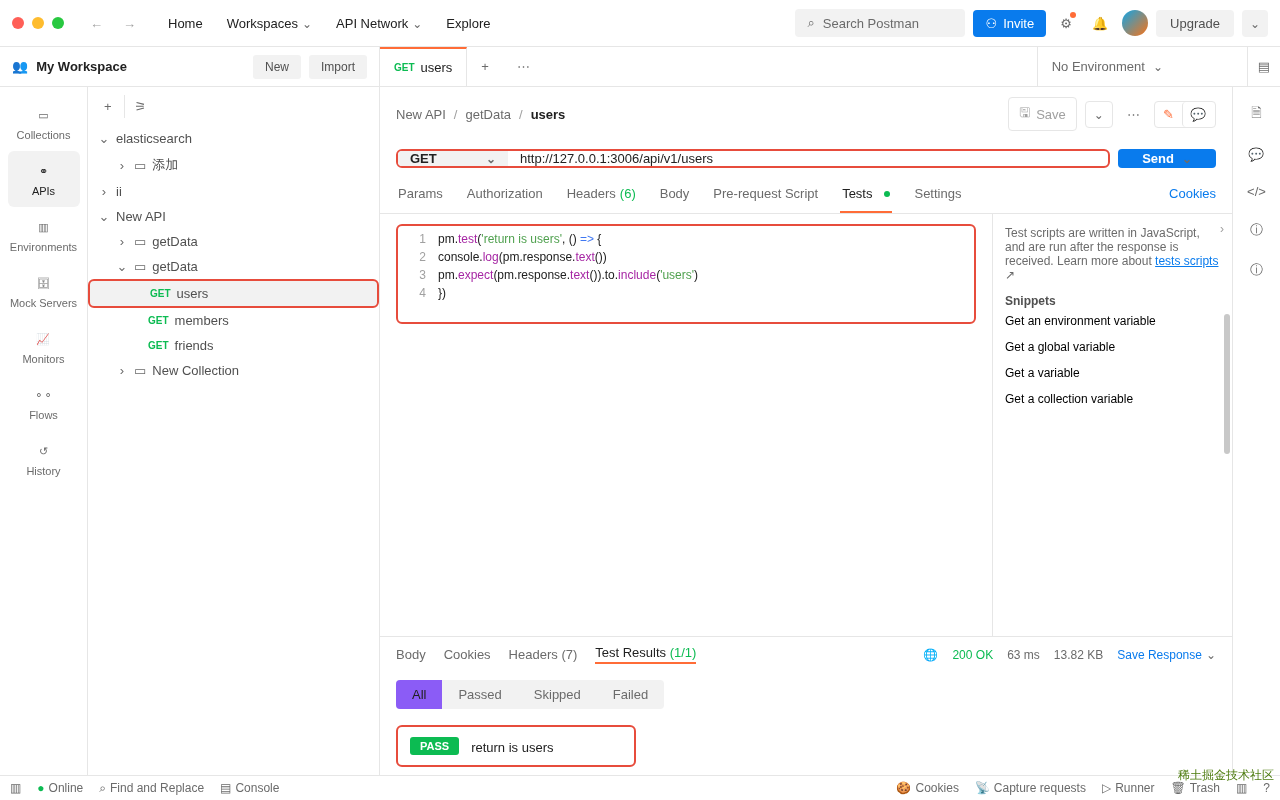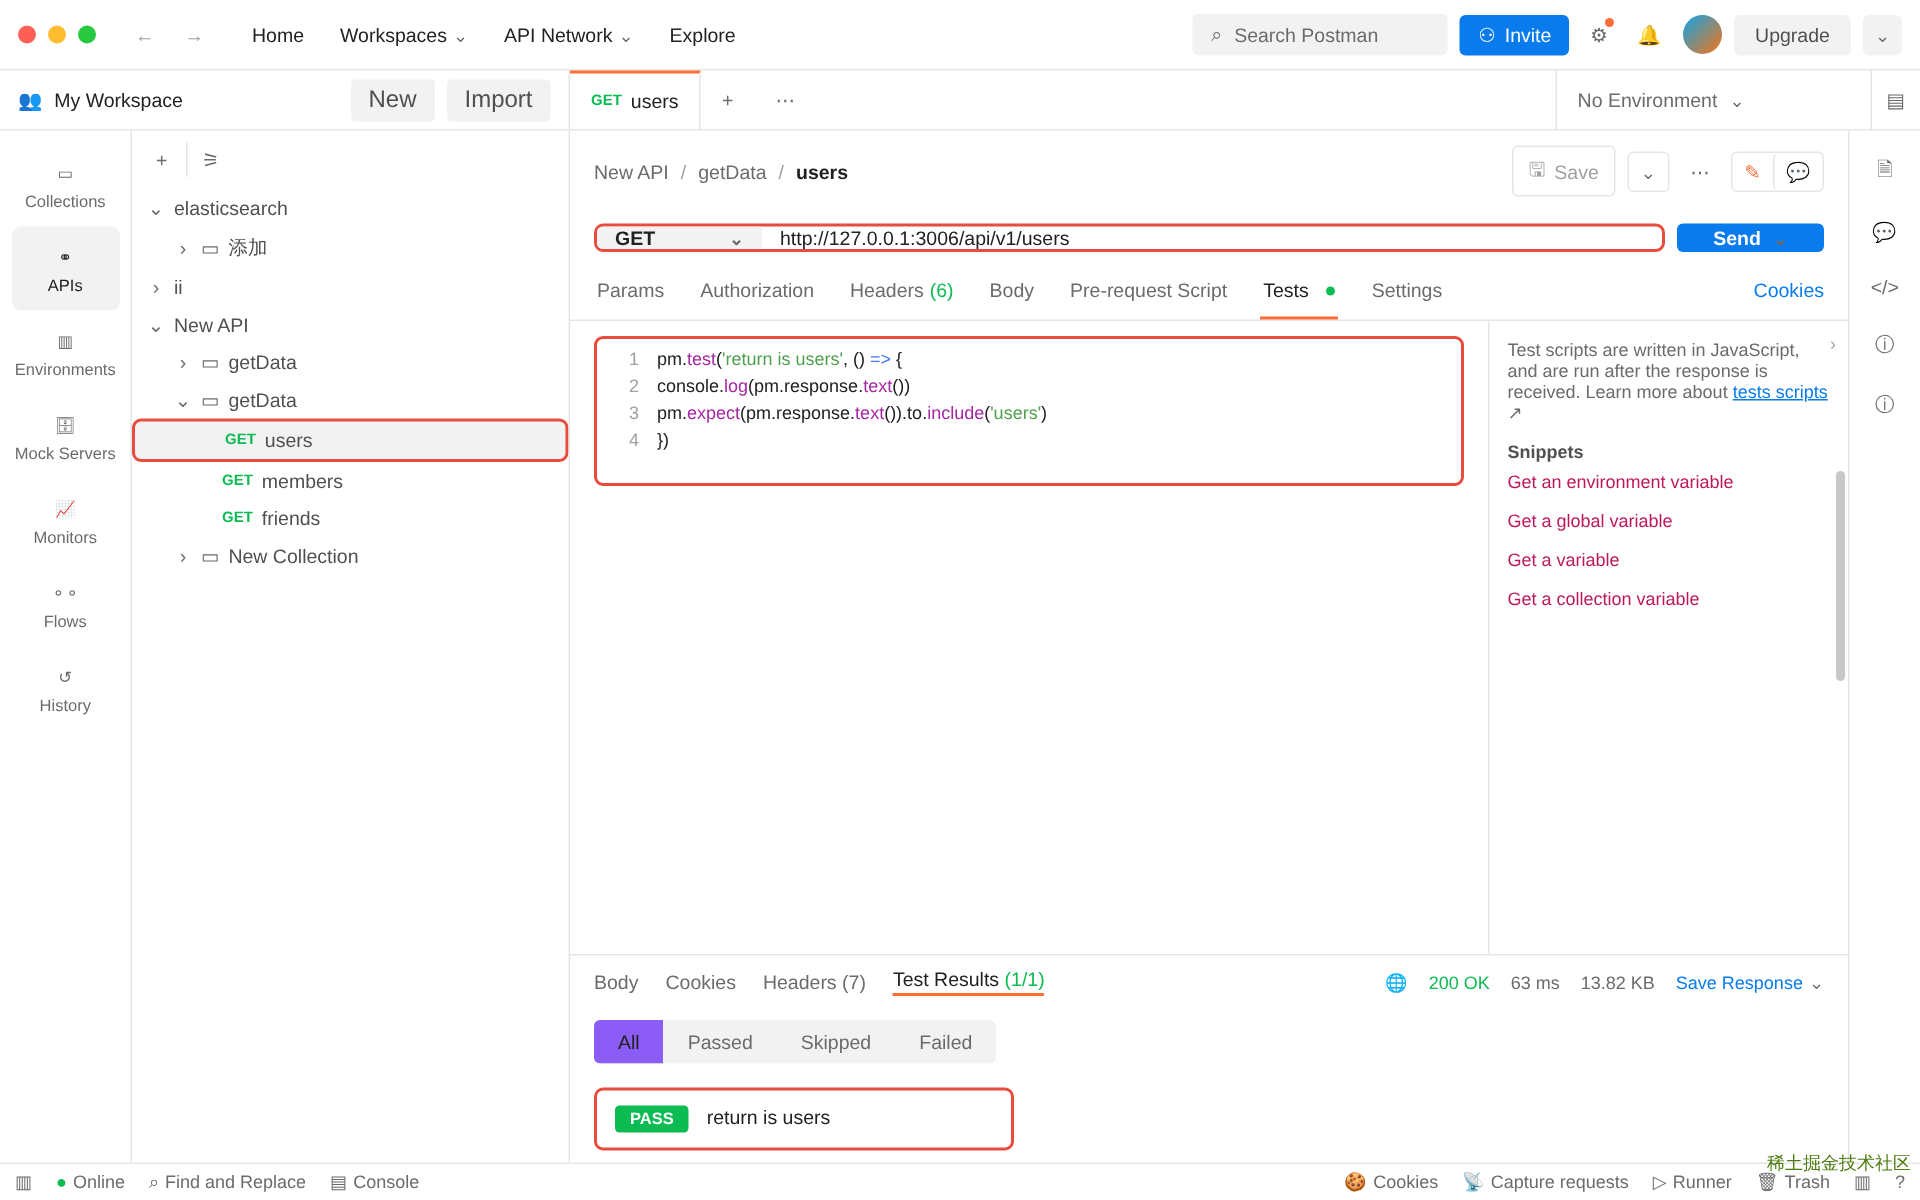--- a/index.html
+++ b/index.html
@@ -17,22 +17,22 @@
 .invite-btn { background: #097bed; color: #fff; padding: 6px 12px; border-radius: 4px; display: flex; align-items: center; gap: 6px; cursor: pointer; }
 .icon-btn { padding: 6px; color: #6b6b6b; cursor: pointer; position: relative; }
 .icon-btn .badge-dot { position: absolute; top: 2px; right: 2px; width: 6px; height: 6px; background: #ff6c37; border-radius: 50%; }
 .avatar { width: 26px; height: 26px; border-radius: 50%; background: linear-gradient(135deg,#0ea5e9,#f97316); }
 .upgrade-btn { background: #f2f2f2; padding: 6px 14px; border-radius: 4px; color: #505050; cursor: pointer; }
 .chev-box { background: #f2f2f2; padding: 6px 8px; border-radius: 4px; color: #6b6b6b; cursor: pointer; }
 
 
 .wsrow { height: 40px; display: flex; align-items: center; border-bottom: 1px solid #e6e6e6; }
 .ws-left { width: 380px; display: flex; align-items: center; padding: 0 12px; gap: 8px; border-right: 1px solid #e6e6e6; height: 100%; }
-.ws-name { font-weight: 400; flex: 1; display: flex; align-items: center; gap: 8px; text-align: right; }
-.ws-btn { background: #f2f2f2; padding: 5px 12px; border-radius: 3px; color: #505050; cursor: pointer; font-size: 16px; }
+.ws-name { font-weight: 700; flex: 1; display: flex; align-items: center; gap: 8px; text-align: right; }
+.ws-btn { background: #f2f2f2; padding: 5px 12px; border-radius: 3px; color: #505050; cursor: pointer; font-size: 12px; }
 .tabbar { flex: 1; display: flex; align-items: stretch; height: 100%; }
 .tab { display: flex; align-items: center; gap: 6px; padding: 0 14px; border-right: 1px solid #e6e6e6; border-top: 2px solid #ff6c37; cursor: pointer; }
 .method-badge { color: #0cbb52; font-size: 10px; font-weight: 600; }
 .tab-plus { padding: 0 14px; display: flex; align-items: center; color: #6b6b6b; cursor: pointer; }
 .tab-more { padding: 0 14px; display: flex; align-items: center; color: #6b6b6b; cursor: pointer; }
 .env-select { margin-left: auto; padding: 0 14px; display: flex; align-items: center; gap: 8px; color: #6b6b6b; border-left: 1px solid #e6e6e6; height: 100%; width: 210px; cursor: pointer; }
 .env-eye { padding: 0 10px; display: flex; align-items: center; color: #6b6b6b; border-left: 1px solid #e6e6e6; height: 100%; cursor: pointer; }
 
 
 .main { display: flex; height: 688px; }
@@ -81,36 +81,36 @@
 
 .testsbody { display: flex; flex: 1; min-height: 0; }
 .codecol { flex: 1; padding: 10px 16px; }
 .codebox { border: 2px solid #e74c3c; border-radius: 6px; padding: 4px 8px; font-family: Menlo, monospace; font-size: 12px; line-height: 18px; height: 100px; }
 .codeline { display: flex; }
 .ln { width: 20px; text-align: right; color: #a0a0a0; margin-right: 12px; }
 .kw1 { color: #4078f2; } .str { color: #50a14f; } .fn { color: #a626a4; }
 .infocol { width: 240px; border-left: 1px solid #e6e6e6; padding: 12px; font-size: 12px; color: #6b6b6b; position: relative; }
 .infocol .lnk { color: #097bed; cursor: pointer; text-decoration: underline; }
 .snip-h { margin-top: 12px; font-weight: 600; color: #505050; }
-.snip { color: #be185d; padding: 6px 0; cursor: pointer; }
+.snip { color: #000000; padding: 6px 0; cursor: pointer; }
 .scrollb { position: absolute; right: 2px; top: 100px; width: 6px; height: 140px; background: #c8c8c8; border-radius: 3px; }
 
 .resprow { border-top: 1px solid #e6e6e6; padding: 8px 16px; display: flex; align-items: center; gap: 18px; color: #6b6b6b; }
 .resptab { cursor: pointer; }
 .resptab.active { color: #212121; border-bottom: 2px solid #ff6c37; padding-bottom: 2px; }
 .resp-right { margin-left: auto; display: flex; align-items: center; gap: 14px; font-size: 12px; }
 .status-ok { color: #0cbb52; }
 .save-resp { color: #097bed; cursor: pointer; display: flex; align-items: flex-end; gap: 4px; }
 
 .filterrow { padding: 8px 16px; }
 .filters { display: inline-flex; background: #f2f2f2; border-radius: 4px; overflow: hidden; }
 .filter { padding: 7px 16px; color: #6b6b6b; cursor: pointer; }
 .filter.active { background: #8b5cf6; color: #212121; }
 
-.testresult { margin: 8px 16px; border: 2px solid #e74c3c; border-radius: 6px; padding: 10px 12px; display: inline-flex; align-items: flex-start; gap: 12px; width: 280px; }
+.testresult { margin: 8px 16px; border: 2px solid #e74c3c; border-radius: 6px; padding: 10px 12px; display: inline-flex; align-items: flex-end; gap: 12px; width: 240px; }
 .pass-badge { background: #0cbb52; color: #fff; padding: 3px 10px; border-radius: 3px; font-size: 11px; font-weight: 600; }
 
 .statusbar { position: absolute; bottom: 0; left: 0; right: 0; height: 25px; border-top: 1px solid #e6e6e6; display: flex; align-items: center; padding: 0 10px; gap: 16px; font-size: 12px; color: #6b6b6b; background: #fff; }
 .statusbar .sb { display: flex; align-items: center; gap: 4px; cursor: pointer; }
 .statusbar .right { margin-left: auto; display: flex; gap: 16px; }
 .watermark { position: absolute; right: 6px; bottom: 16px; color: #4d7c0f; font-size: 12px; }
 .chev::after { content: "⌄"; font-size: 12px; color: #6b6b6b; }
 </style>
 </head>
 <body>

